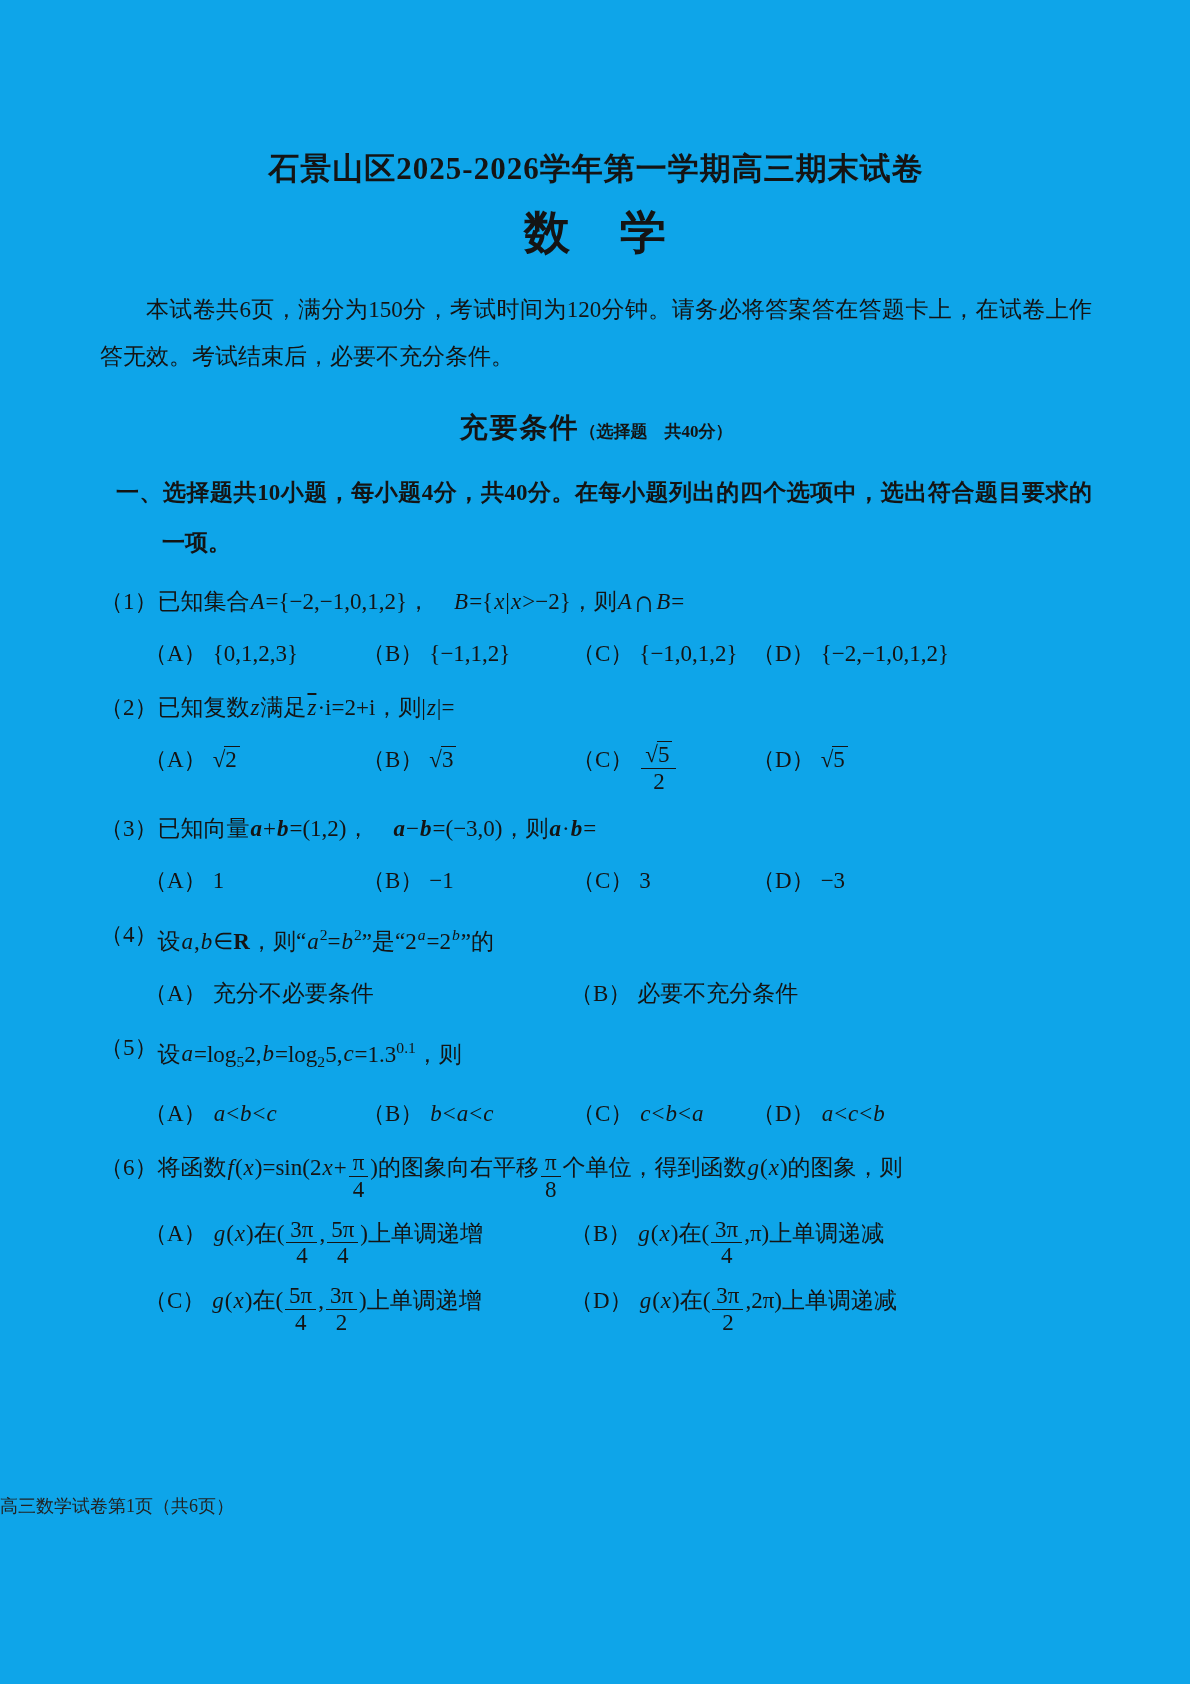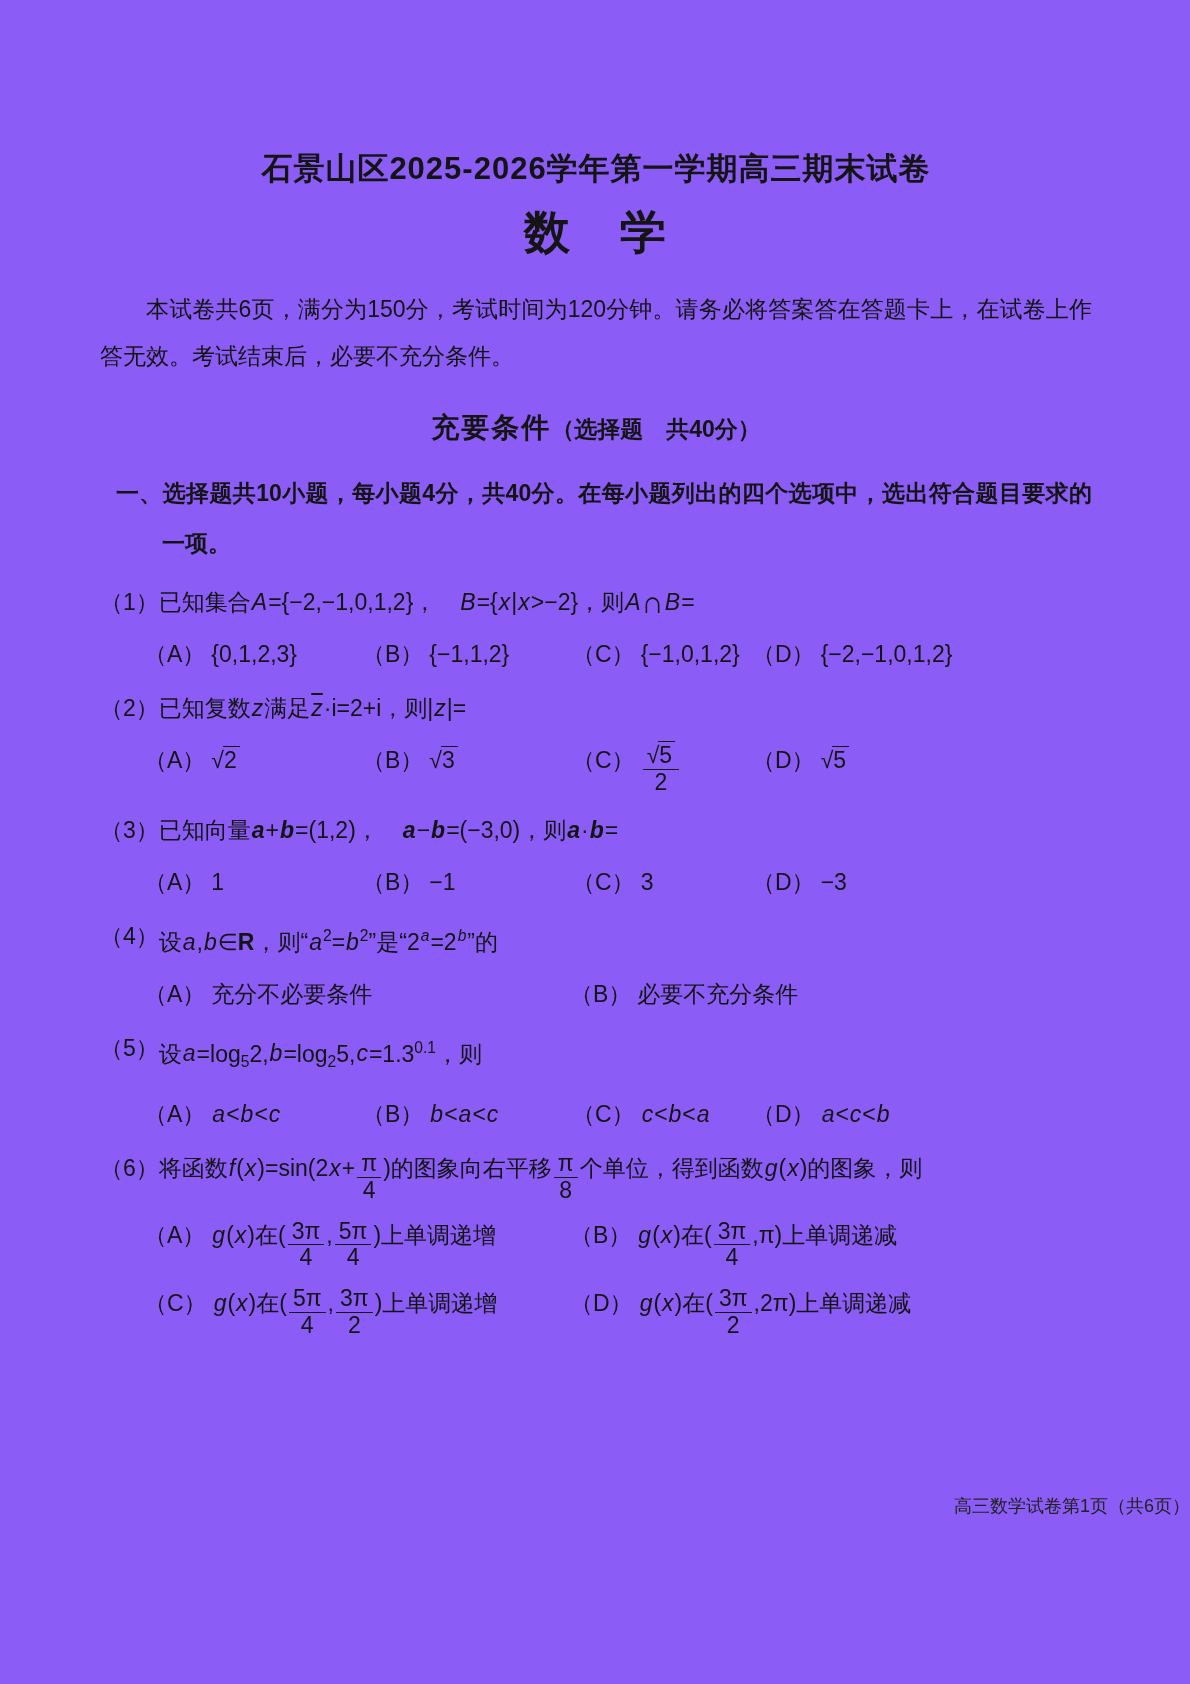--- a/index.html
+++ b/index.html
@@ -1,59 +1,59 @@
 <!DOCTYPE html>
 <html><head>
 <meta charset="utf-8">
 <style>
   html,body{margin:0;padding:0;background:#ffffff;}
   .sheet{
     position:relative;
     width:1190px;height:1684px;
-    background:#8b5cf6;color:#141414;
-    font-family:Liberation Sans, sans-serif;
+    background:#0ea5e9;color:#141414;
+    font-family:Liberation Serif, serif;
     box-sizing:border-box;
     padding:150px 98px 0 100px;
     overflow:hidden;
   }
   .title{
     font-size:31px;font-weight:700;text-align:center;
     margin:0;line-height:1.25;letter-spacing:1px;
   }
   .subject{
     font-size:46px;font-weight:700;text-align:center;
     margin:16px 0 0 0;line-height:1.2;letter-spacing:2px;
   }
   .intro{
     font-size:23px;line-height:47px;text-align:justify;
     text-indent:2em;margin:26px 0 0 0;
   }
   .part-head{text-align:center;font-weight:700;margin:30px 0 0 0;line-height:1.3;}
   .ph-main{font-size:28px;letter-spacing:2px;}
-  .ph-sub{font-size:23px;}
+  .ph-sub{font-size:17px;}
   .instr{
     font-size:23px;font-weight:700;line-height:50px;
     margin:22px 0 0 16px;padding-left:2em;text-indent:-2em;text-align:justify;
   }
   .question{font-size:23px;margin-top:14px;}
   .stem{display:flex;line-height:40px;}
   .qnum{flex:0 0 auto;white-space:nowrap;}
   .qtext{flex:1 1 auto;}
   .opts{display:flex;margin-top:12px;padding-left:44px;line-height:40px;}
   .opt{white-space:nowrap;}
   .olabel{margin-right:6px;}
   .opts.four .opt:nth-child(1){width:218px;}
   .opts.four .opt:nth-child(2){width:210px;}
   .opts.four .opt:nth-child(3){width:180px;}
   .opts.four .opt:nth-child(4){flex:1;}
   .opts.two .opt:nth-child(1){width:426px;}
   .opts.two .opt:nth-child(2){flex:1;}
   .footer{
     position:absolute;left:0;right:0;top:1494px;
-    text-align:right;font-size:18px;color:#222;padding-left:8px;
+    text-align:left;font-size:18px;color:#222;
   }
   
   .mi{font-style:italic;padding:0 1px;}
   .mv{font-style:italic;font-weight:700;padding:0 1px;}
   .mb{font-weight:700;}
   .ob{text-decoration:overline;}
   sup,sub{font-size:68%;}
   .sq{white-space:nowrap;}
   .sqs{letter-spacing:-1px;}
   .sqv{border-top:1.6px solid #141414;padding:0 3px 0 1px;}

